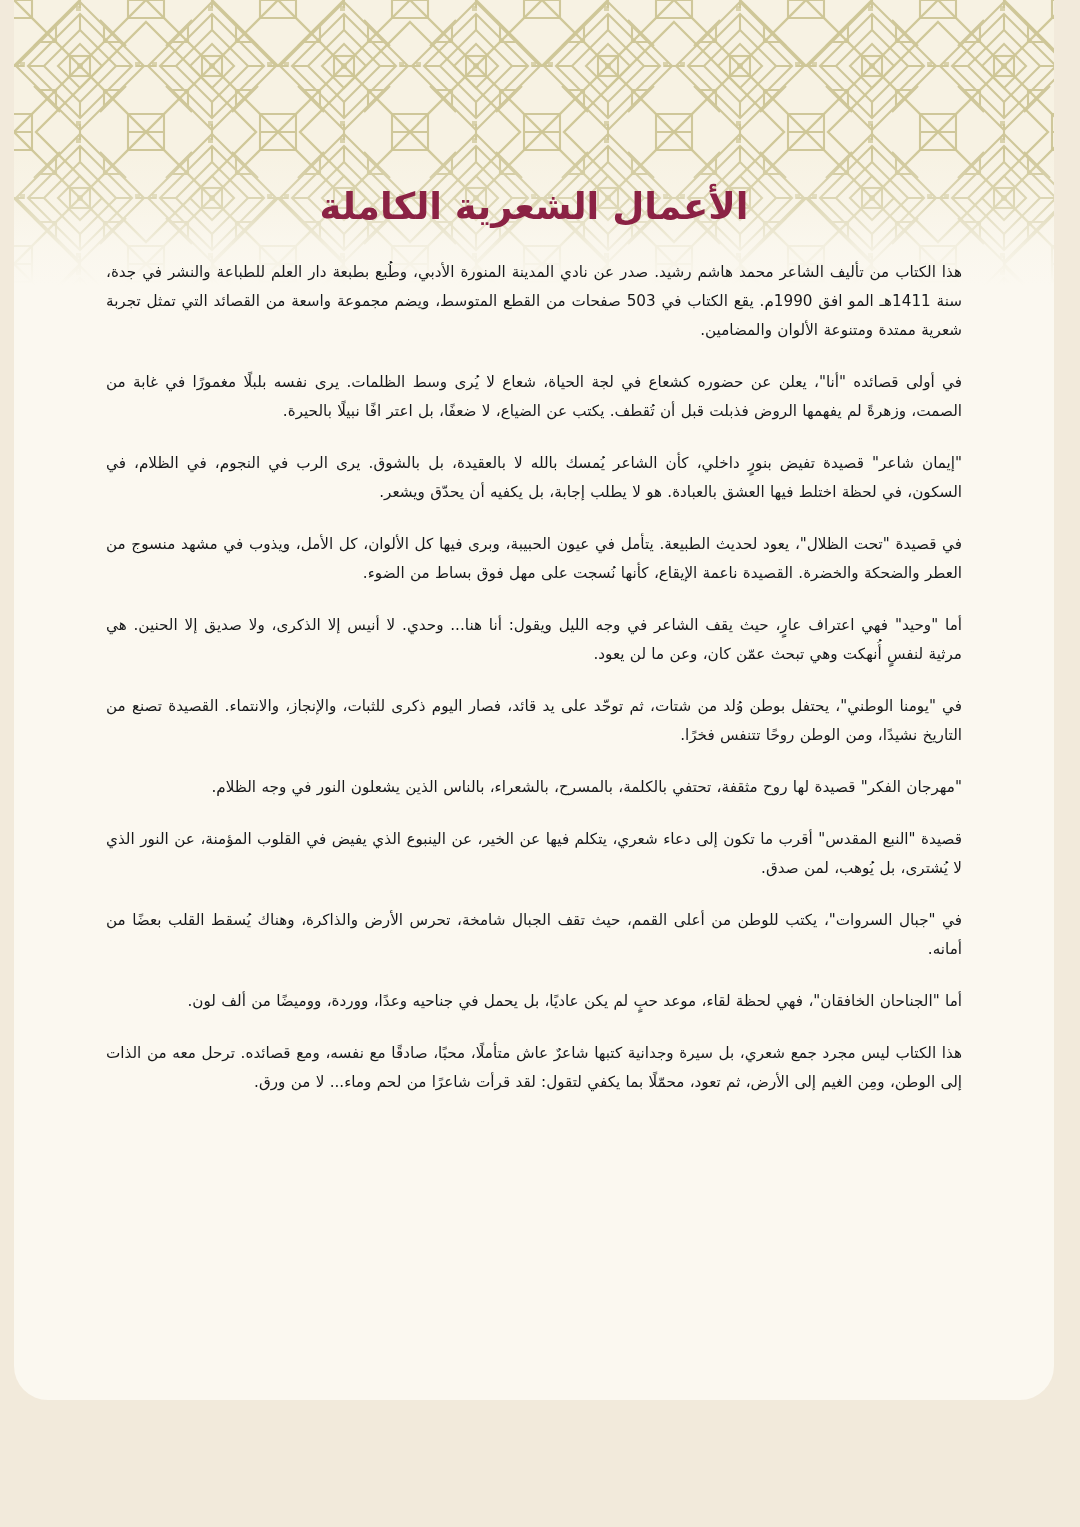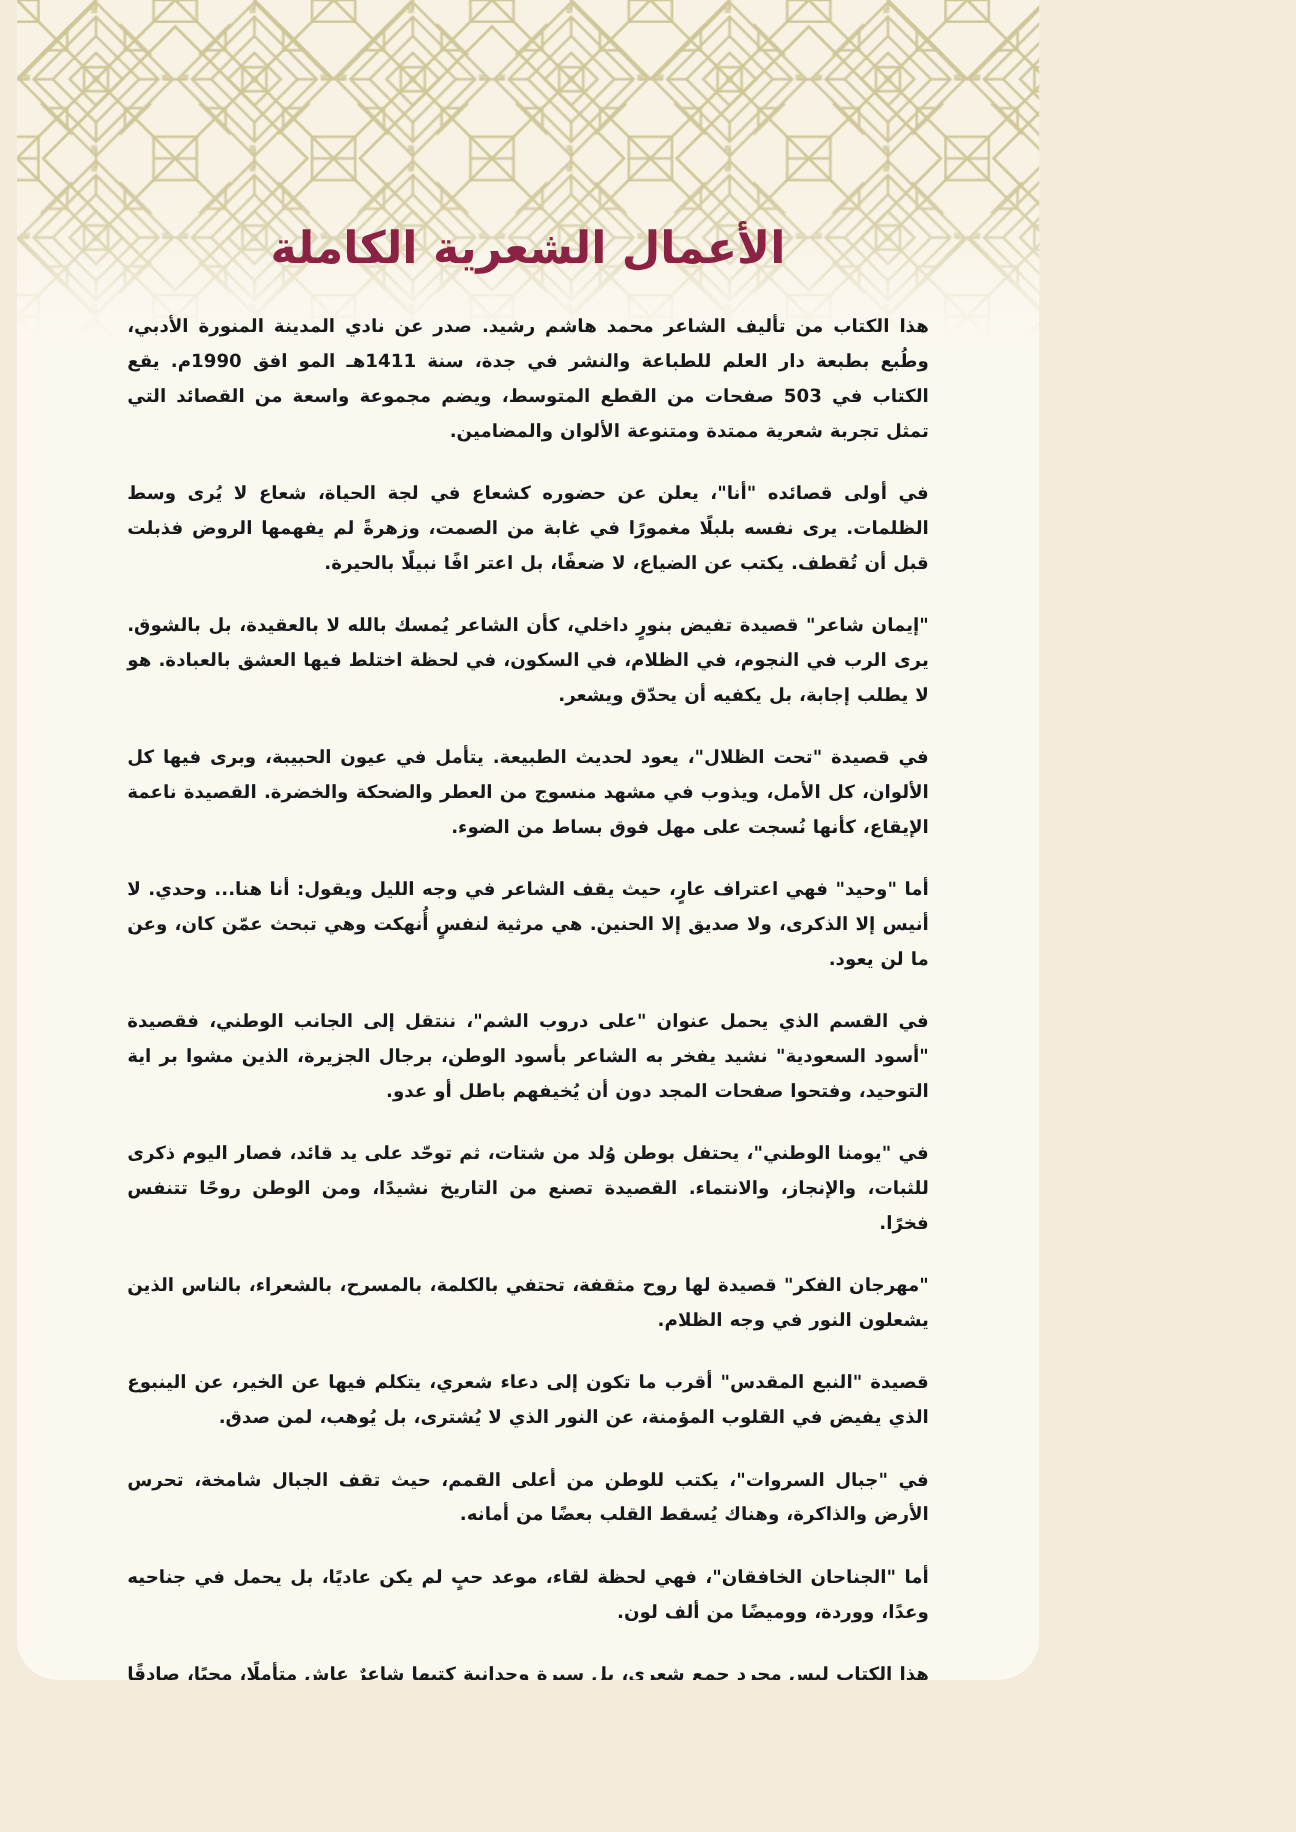--- a/index.html
+++ b/index.html
@@ -13,21 +13,21 @@
     background: #F2EADB;
     font-family: "Liberation Serif", "DejaVu Serif", serif;
     overflow: hidden;
   }
 
   
   .page {
     position: absolute;
     left: 14px;
     top: 0;
-    width: 852px;
+    width: 1040px;
     height: 1400px;
     background: #FBF8F0;
     border-radius: 0 0 34px 34px;
     overflow: hidden;
   }
 
   
   .pattern-band {
     position: absolute;
     left: 0;
@@ -85,21 +85,20 @@
   .para {
     font-family: "DejaVu Sans", "Liberation Sans", sans-serif;
     font-size: 15.2px;
     line-height: 29px;
     color: #17181A;
     margin: 0 0 23px 0;
     text-align: justify;
     text-align-last: right;
     direction: rtl;
     word-spacing: 0.5px;
-    font-weight: bold;
   }
   .para:last-child { margin-bottom: 12px; }
 </style>
 </head>
 <body>
 
 <div class="page">
 
   <div class="pattern-band">
     <svg width="1052" height="300" viewBox="0 0 1052 300" xmlns="http://www.w3.org/2000/svg" aria-hidden="true">
@@ -150,21 +149,20 @@
   </div>
 
   <h1 class="title">الأعمال الشعرية الكاملة</h1>
 
   <div class="content">
     <p class="para">هذا الكتاب من تأليف الشاعر محمد هاشم رشيد. صدر عن نادي المدينة المنورة الأدبي، وطُبع بطبعة دار العلم للطباعة والنشر في جدة، سنة 1411هـ المو افق 1990م. يقع الكتاب في 503 صفحات من القطع المتوسط، ويضم مجموعة واسعة من القصائد التي تمثل تجربة شعرية ممتدة ومتنوعة الألوان والمضامين.</p>
     <p class="para">في أولى قصائده "أنا"، يعلن عن حضوره كشعاع في لجة الحياة، شعاع لا يُرى وسط الظلمات. يرى نفسه بلبلًا مغمورًا في غابة من الصمت، وزهرةً لم يفهمها الروض فذبلت قبل أن تُقطف. يكتب عن الضياع، لا ضعفًا، بل اعتر افًا نبيلًا بالحيرة.</p>
     <p class="para">"إيمان شاعر" قصيدة تفيض بنورٍ داخلي، كأن الشاعر يُمسك بالله لا بالعقيدة، بل بالشوق. يرى الرب في النجوم، في الظلام، في السكون، في لحظة اختلط فيها العشق بالعبادة. هو لا يطلب إجابة، بل يكفيه أن يحدّق ويشعر.</p>
     <p class="para">في قصيدة "تحت الظلال"، يعود لحديث الطبيعة. يتأمل في عيون الحبيبة، وبرى فيها كل الألوان، كل الأمل، ويذوب في مشهد منسوج من العطر والضحكة والخضرة. القصيدة ناعمة الإيقاع، كأنها نُسجت على مهل فوق بساط من الضوء.</p>
     <p class="para">أما "وحيد" فهي اعتراف عارٍ، حيث يقف الشاعر في وجه الليل ويقول: أنا هنا... وحدي. لا أنيس إلا الذكرى، ولا صديق إلا الحنين. هي مرثية لنفسٍ أُنهكت وهي تبحث عمّن كان، وعن ما لن يعود.</p>
-    <p class="para">في القسم الذي يحمل عنوان "على دروب الشم"، ننتقل إلى الجانب الوطني، فقصيدة "أسود السعودية" نشيد يفخر به الشاعر بأسود الوطن، برجال الجزيرة، الذين مشوا بر اية التوحيد، وفتحوا صفحات المجد دون أن يُخيفهم باطل أو عدو.</p>
     <p class="para">في "يومنا الوطني"، يحتفل بوطن وُلد من شتات، ثم توحّد على يد قائد، فصار اليوم ذكرى للثبات، والإنجاز، والانتماء. القصيدة تصنع من التاريخ نشيدًا، ومن الوطن روحًا تتنفس فخرًا.</p>
     <p class="para">"مهرجان الفكر" قصيدة لها روح مثقفة، تحتفي بالكلمة، بالمسرح، بالشعراء، بالناس الذين يشعلون النور في وجه الظلام.</p>
     <p class="para">قصيدة "النبع المقدس" أقرب ما تكون إلى دعاء شعري، يتكلم فيها عن الخير، عن الينبوع الذي يفيض في القلوب المؤمنة، عن النور الذي لا يُشترى، بل يُوهب، لمن صدق.</p>
     <p class="para">في "جبال السروات"، يكتب للوطن من أعلى القمم، حيث تقف الجبال شامخة، تحرس الأرض والذاكرة، وهناك يُسقط القلب بعضًا من أمانه.</p>
     <p class="para">أما "الجناحان الخافقان"، فهي لحظة لقاء، موعد حبٍ لم يكن عاديًا، بل يحمل في جناحيه وعدًا، ووردة، ووميضًا من ألف لون.</p>
     <p class="para">هذا الكتاب ليس مجرد جمع شعري، بل سيرة وجدانية كتبها شاعرٌ عاش متأملًا، محبًا، صادقًا مع نفسه، ومع قصائده. ترحل معه من الذات إلى الوطن، ومِن الغيم إلى الأرض، ثم تعود، محمّلًا بما يكفي لتقول: لقد قرأت شاعرًا من لحم وماء... لا من ورق.</p>
   </div>
 
 </div>
 

